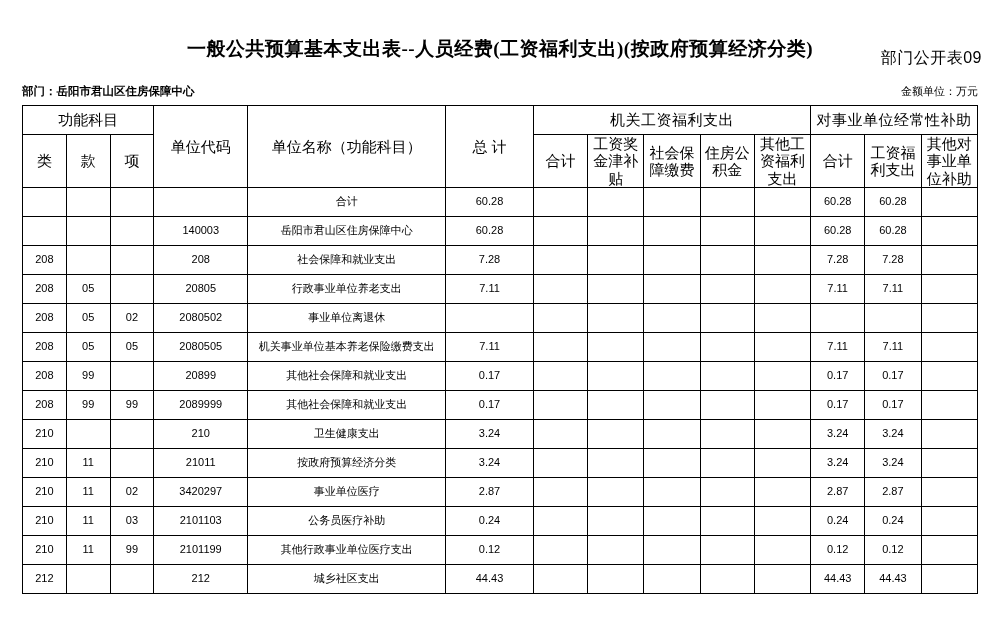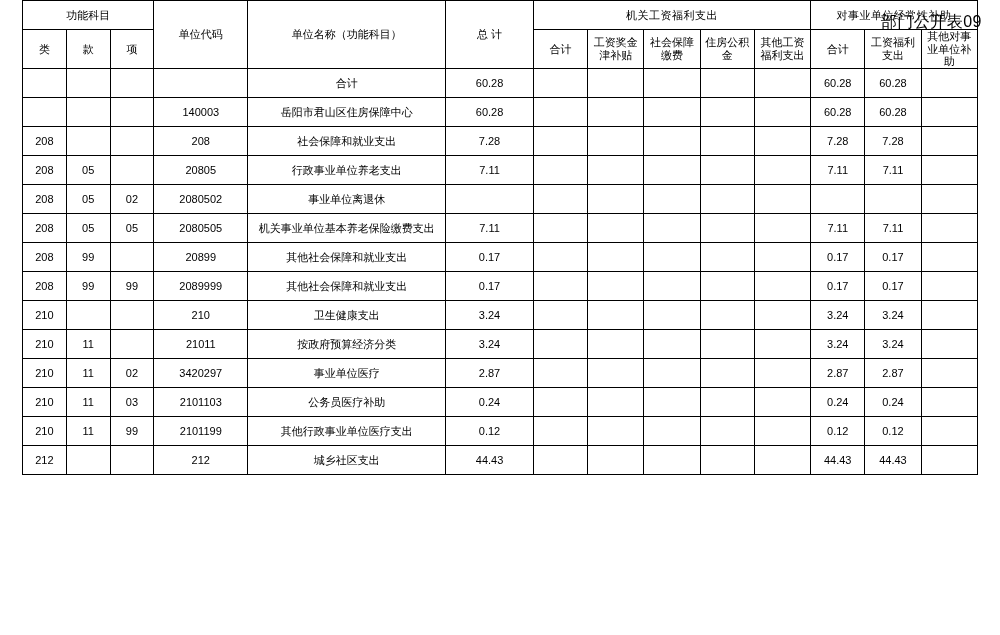--- a/index.html
+++ b/index.html
@@ -61,21 +61,21 @@
     border: 1px solid #000000;
     padding: 0 4px;
     height: 28px;
     vertical-align: middle;
     text-align: center;
     font-weight: normal;
     overflow: hidden;
     line-height: 1.15;
   }
   table.budget th {
-    font-size: 11px;
+    font-size: 15px;
   }
   td.txt-left {
     text-align: left;
     padding-left: 10px;
   }
   td.num {
     text-align: right;
     padding-right: 14px;
   }
   td.name-cell {
@@ -95,21 +95,26 @@
   col.c-sub2 { width: 54px; }
   col.c-sub3 { width: 54px; }
 </style>
 </head>
 <body>
 
 <div class="page">
 
   <div class="form-code">部门公开表09</div>
 
-
+  <div class="doc-title">一般公共预算基本支出表--人员经费(工资福利支出)(按政府预算经济分类)</div>
+
+  <div class="meta-row">
+    <div class="meta-left">部门：岳阳市君山区住房保障中心</div>
+    <div class="meta-right">金额单位：万元</div>
+  </div>
 
   <table class="budget">
     <colgroup>
       <col class="c-lei">
         <col class="c-kuan">
         <col class="c-xiang">
       <col class="c-code">
         <col class="c-name">
         <col class="c-total">
       <col class="c-sub">

